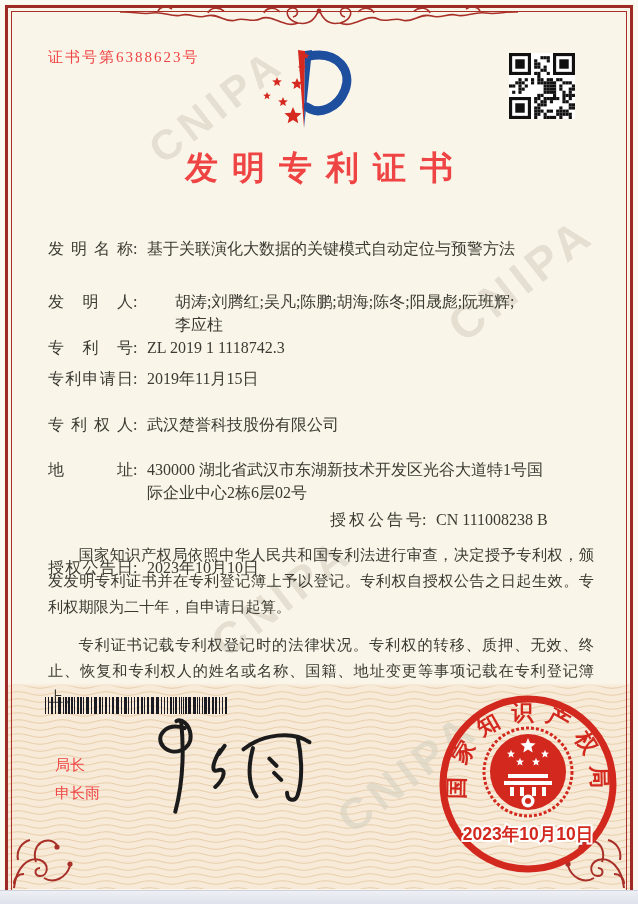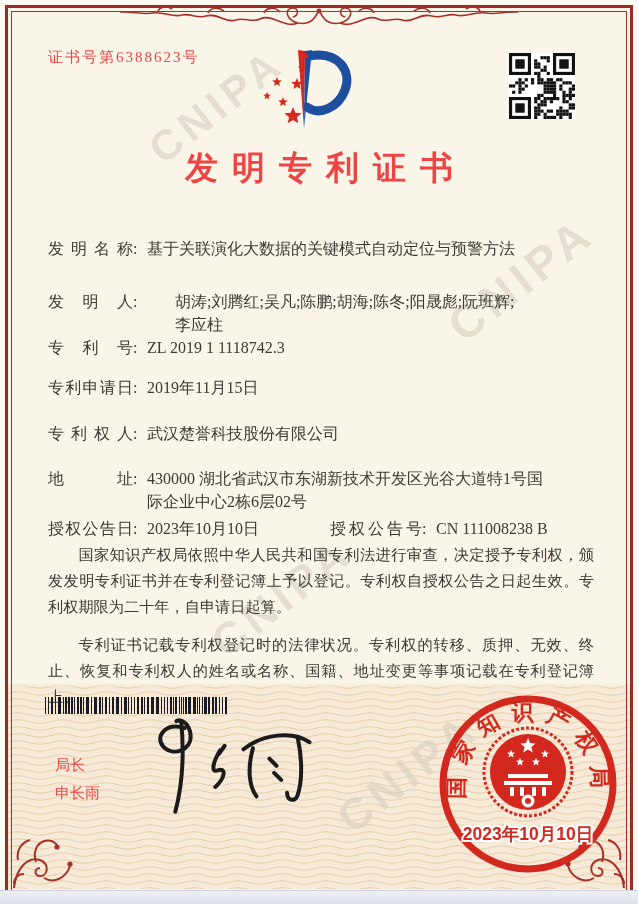--- a/index.html
+++ b/index.html
@@ -26,27 +26,27 @@
          font-weight:bold;color:#ef4444;letter-spacing:14px;padding-left:14px;}
 
   .fields{position:absolute;left:48px;right:44px;top:237px;font-size:16px;color:#3b3b33;}
   .frow{line-height:23px;display:flex;align-items:flex-start;}
   .flabel{display:inline-block;width:85px;text-align:justify;text-align-last:justify;flex:0 0 85px;}
   .fcolon{flex:0 0 14px;}
   .fvalue{display:inline-block;}
   .r-name{margin-bottom:30px;}
   .r-inventors{margin-bottom:0;}
   .r-inventors .fvalue{max-width:352px;word-break:break-all;margin-left:28px;}
-  .r-patent{margin-bottom:17px;}
+  .r-patent{margin-bottom:8px;}
   .r-filing{margin-bottom:23px;}
   .r-patentee{margin-bottom:22px;}
   .r-address{margin-bottom:4px;}
   .r-address .fvalue{max-width:396px;}
   .r-grant{display:flex;}
-  .grant-left{display:flex;width:282px;}
+  .grant-left{display:flex;width:282px;margin-top:48px;}
   .grant-right{display:flex;}
   .grant-right .flabel{width:92px;flex-basis:92px;}
 
   .paras{position:absolute;left:48px;right:44px;top:542px;font-size:15.2px;line-height:26px;
          color:#3a3a32;text-align:justify;}
   .paras p{margin:0 0 12px 0;text-indent:2em;}
 
   .bottom-zone{position:absolute;left:7px;top:683px;width:624px;height:206px;z-index:1;}
   .barcode{position:absolute;left:45px;top:697px;z-index:4;}
   .director{position:absolute;left:55px;top:756px;z-index:4;font-family:"Liberation Sans",sans-serif;

